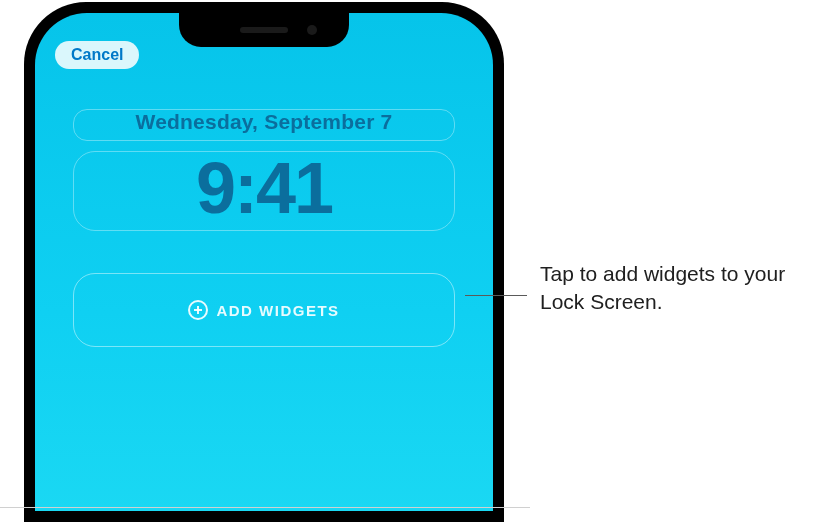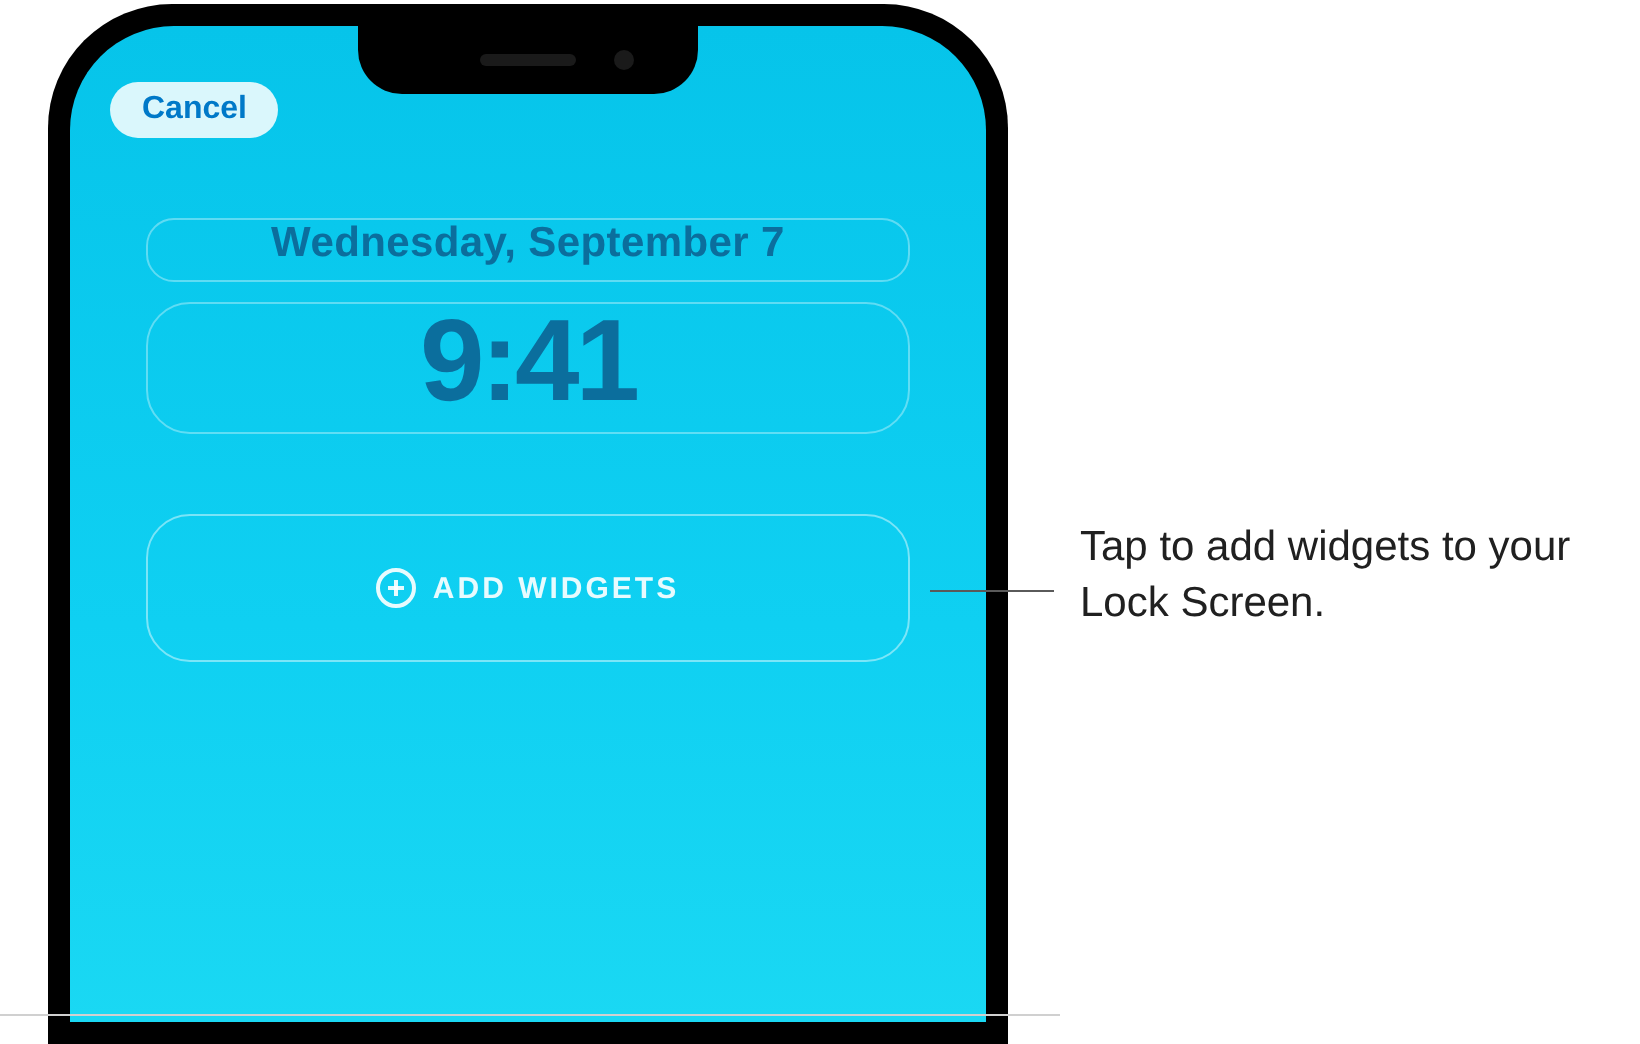--- a/index.html
+++ b/index.html
@@ -108,32 +108,32 @@
   }
 
   
   .clock-slot {
     position:absolute;
     top:138px;
     left:38px; right:38px;
     text-align:center;
     color:#0b6e9d;
     font-weight:700;
-    font-size:58px;
+    font-size:72px;
     letter-spacing:-2px;
     line-height:1;
     border:1.5px solid rgba(255,255,255,0.35);
     border-radius:22px;
     padding:0 0 6px;
   }
 
   
   .widget-slot {
     position:absolute;
-    top:244px;
+    top:260px;
     left:38px; right:38px;
     height:74px;
     border:1.5px solid rgba(255,255,255,0.45);
     border-radius:22px;
     display:flex;
     align-items:center;
     justify-content:center;
     gap:8px;
     color: rgba(255,255,255,0.9);
     font-weight:700;

